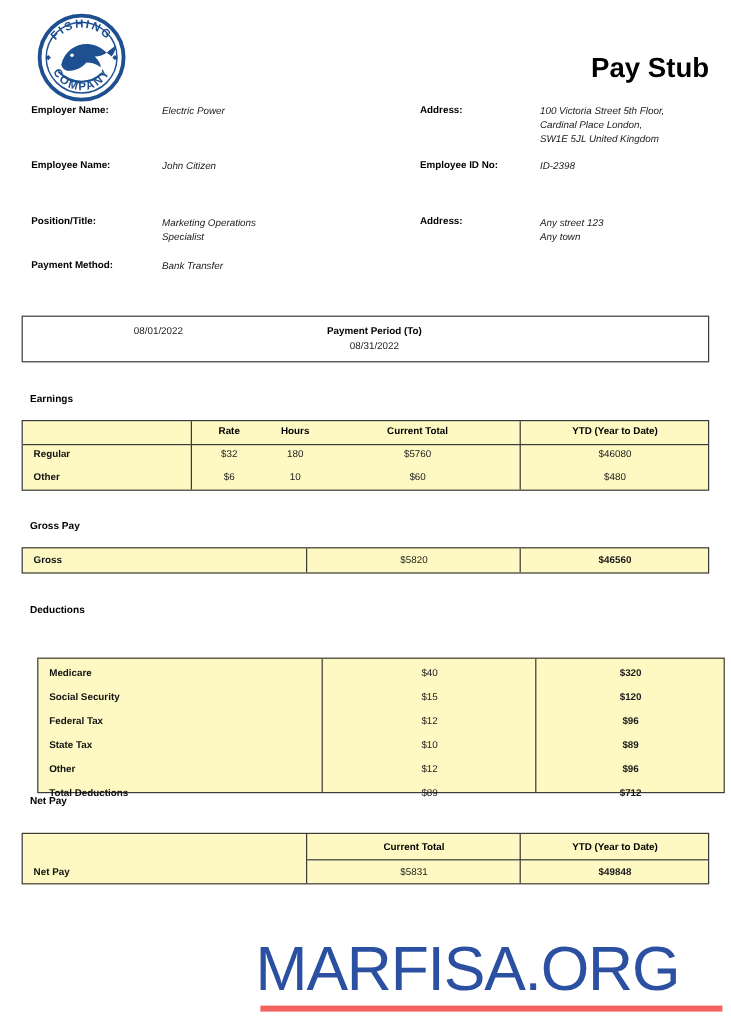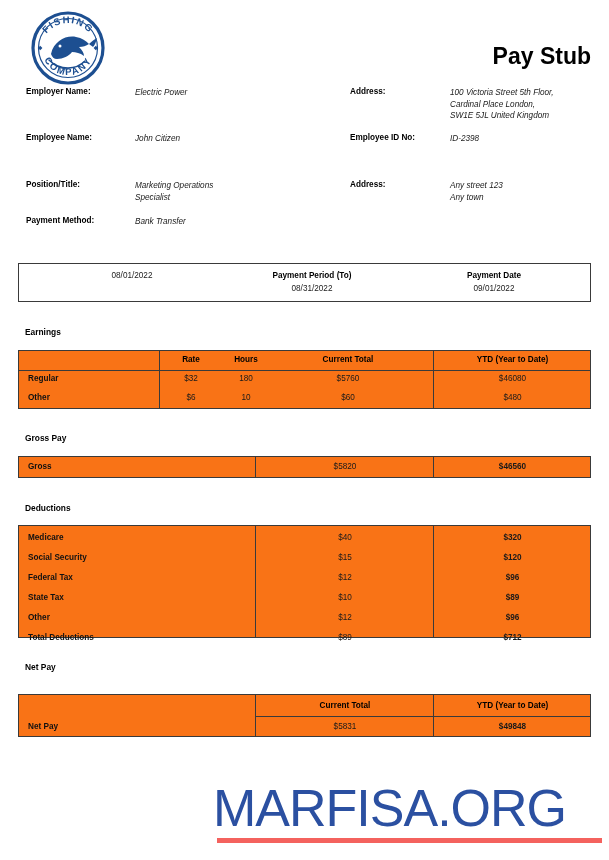--- a/index.html
+++ b/index.html
@@ -127,21 +127,21 @@
     color: #000000;
     white-space: nowrap;
   }
 
   
   .tbl {
     position: absolute;
     left: 18px;
     width: 573px;
     border: 1px solid #3a3a3a;
-    background: #f97316;
+    background: #fef9c3;
   }
 
   .vline {
     position: absolute;
     top: 0;
     bottom: 0;
     width: 1px;
     background: #3a3a3a;
   }
 
@@ -304,24 +304,20 @@
   </div>
 
   <div class="period-box">
     <div class="period-cell" style="left:18px;">
       <span class="pv">08/01/2022</span>
     </div>
     <div class="period-cell" style="left:198px;">
       <span class="ph">Payment Period (To)</span>
       <span class="pv">08/31/2022</span>
     </div>
-    <div class="period-cell" style="left:380px;">
-      <span class="ph">Payment Date</span>
-      <span class="pv">09/01/2022</span>
-    </div>
   </div>
 
   <div class="caption" style="top:327px;">Earnings</div>
 
   <div class="tbl" style="top:350px; height:59px;">
     <div class="vline" style="left:140px;"></div>
     <div class="vline" style="left:414px;"></div>
     <div class="hline" style="left:0; right:0; top:19px;"></div>
 
     <div class="cellrow" style="top:0;">
@@ -356,21 +352,21 @@
 
     <div class="cellrow" style="top:1px;">
       <span class="c-name">Gross</span>
       <span class="c-num t-cur">$5820</span>
       <span class="c-num t-ytd">$46560</span>
     </div>
   </div>
 
   <div class="caption" style="top:503px;">Deductions</div>
 
-  <div class="tbl" style="top:525px; height:113px;">
+  <div class="tbl" style="top:548px; height:113px;margin-left:13px;">
     <div class="vline" style="left:236px;"></div>
     <div class="vline" style="left:414px;"></div>
 
     <div class="cellrow" style="top:3px;">
       <span class="c-name">Medicare</span>
       <span class="c-num t-cur">$40</span>
       <span class="c-num t-ytd">$320</span>
     </div>
     <div class="cellrow" style="top:23px;">
       <span class="c-name">Social Security</span>

